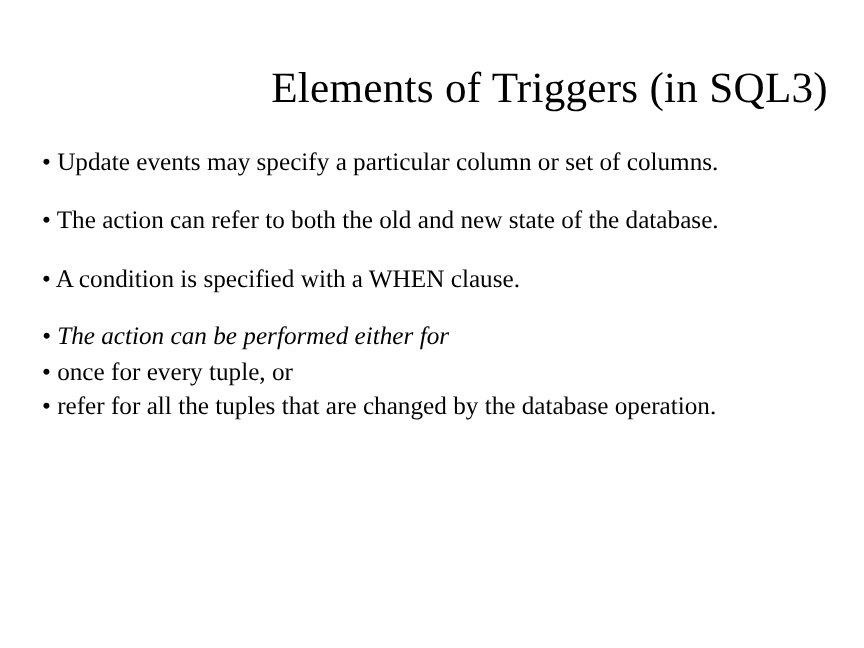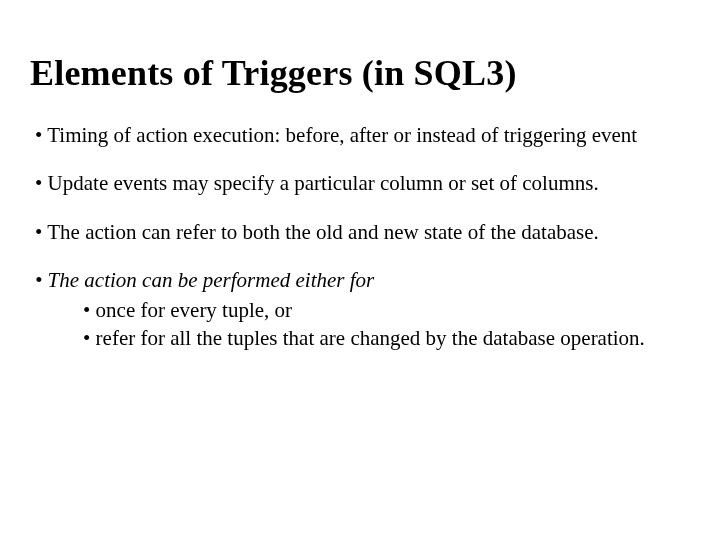--- a/index.html
+++ b/index.html
@@ -12,71 +12,70 @@
     color: #000000;
   }
   .slide {
     width: 720px;
     height: 540px;
     position: relative;
     box-sizing: border-box;
     padding: 0 30px 0 30px;
   }
   .title {
-    text-align: left;
+    text-align: right;
     font-size: 36px;
-    font-weight: bold;
+    font-weight: normal;
     margin-top: 52px;
     margin-bottom: 28px;
     letter-spacing: 0.2px;
   }
   .body {
     font-size: 21px;
     line-height: 1.25;
   }
   .b1 {
     margin-bottom: 22px;
     padding-left: 18px;
     text-indent: -13px;
   }
   .b1.last {
     margin-bottom: 4px;
     font-style: italic;
   }
   .b2 {
-    margin-left: 48px;
     padding-left: 18px;
     text-indent: -13px;
     margin-bottom: 2px;
   }
   .bullet {
     display: inline;
   }
 </style>
 </head>
 <body>
 
 <div class="slide">
 
   <div class="title">Elements of Triggers (in SQL3)</div>
 
   <div class="body">
 
-    <div class="b1">
-      <span class="bullet">• </span><span>Timing of action execution: before, after or instead of triggering event</span>
-    </div>
 
     <div class="b1">
       <span class="bullet">• </span><span>Update events may specify a particular column or set of columns.</span>
     </div>
 
     <div class="b1">
       <span class="bullet">• </span><span>The action can refer to both the old and new state of the database.</span>
     </div>
 
+    <div class="b1">
+      <span class="bullet">• </span><span>A condition is specified with a WHEN clause.</span>
+    </div>
 
     <div class="b1 last">
       <span class="bullet">• </span><span>The action can be performed either for</span>
     </div>
 
     <div class="b2">
       <span class="bullet">• </span><span>once for every tuple, or</span>
     </div>
 
     <div class="b2">

